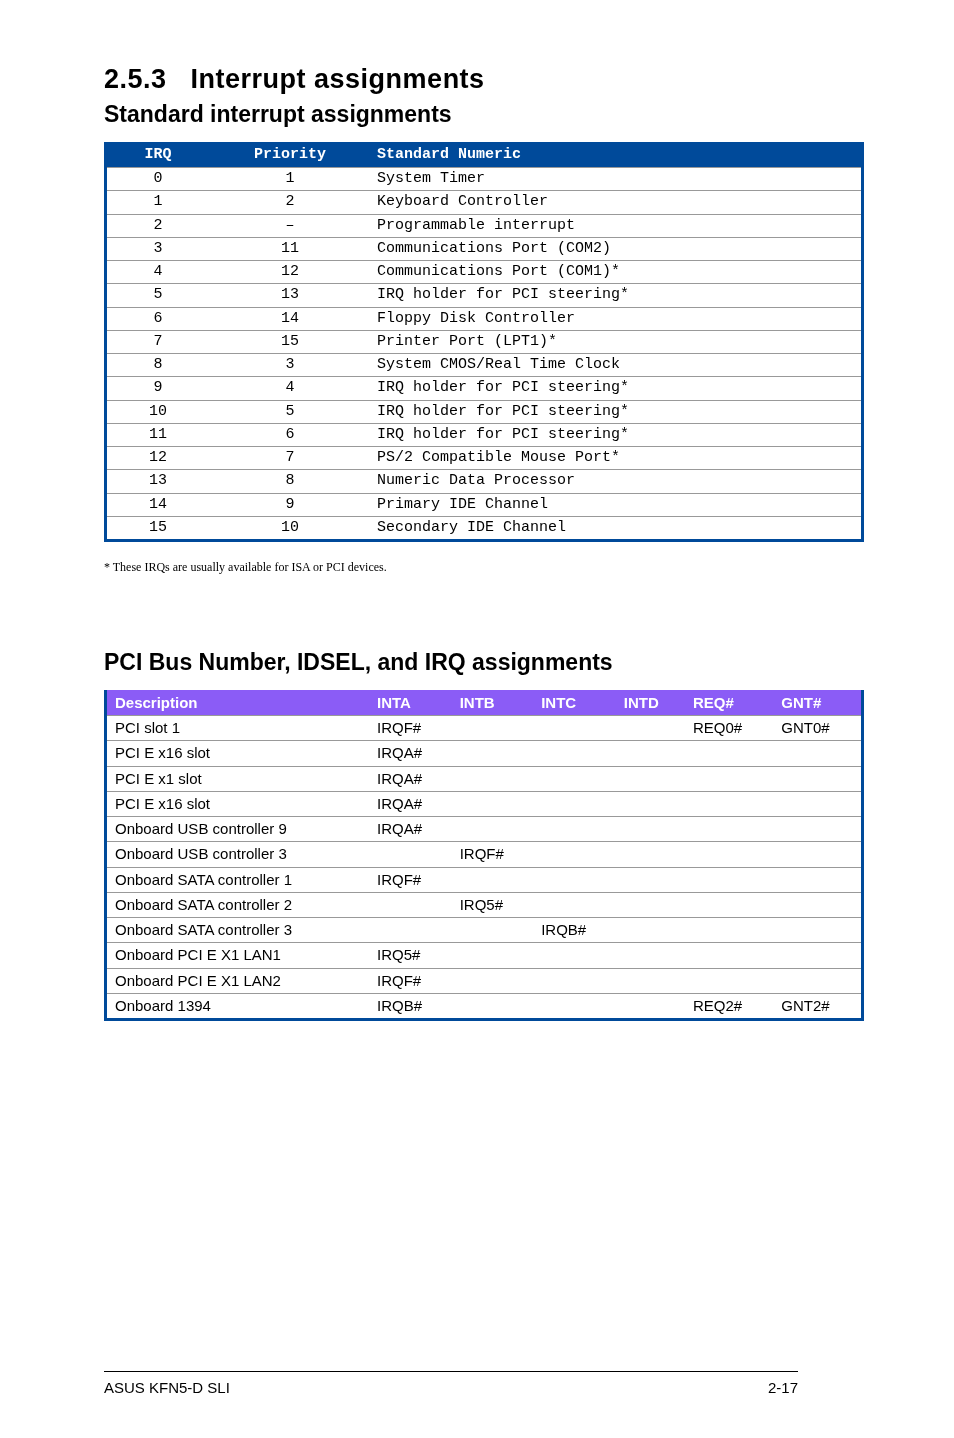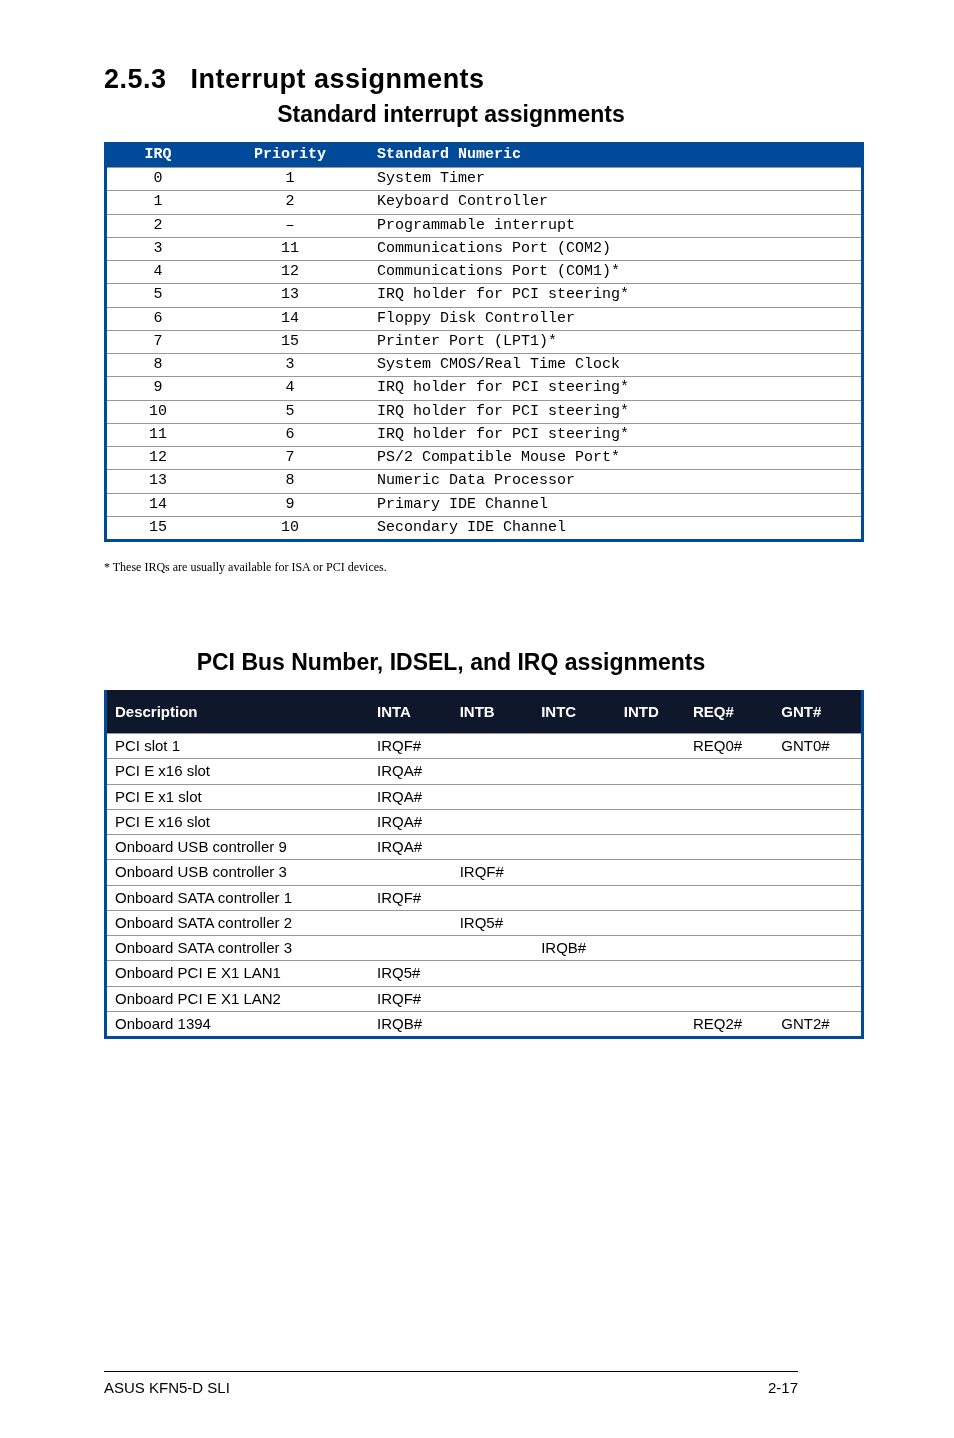--- a/index.html
+++ b/index.html
@@ -20,21 +20,20 @@
     font-weight: bold;
     font-family: "Trebuchet MS", Arial, Helvetica, sans-serif;
     margin: 0 0 6px 0;
     letter-spacing: 0.5px;
   }
   h3.sub {
     font-size: 23px;
     font-weight: bold;
     font-family: "Trebuchet MS", Arial, Helvetica, sans-serif;
     margin: 0 0 14px 0;
-    text-align: center;
   }
   table {
     border-collapse: collapse;
     width: 100%;
     font-size: 15px;
   }
   table.t1 {
     width: 760px;
     margin-bottom: 18px;
     border-left: 3px solid #004a9a;
@@ -70,24 +69,24 @@
     margin-bottom: 74px;
     font-family: Liberation Serif, serif;
   }
   table.t2 {
     width: 760px;
     border-left: 3px solid #004a9a;
     border-right: 3px solid #004a9a;
     border-bottom: 3px solid #004a9a;
   }
   table.t2 th {
-    background: #0f172a;
+    background: #8b5cf6;
     color: #fff;
     font-weight: bold;
-    padding: 13px 8px;
+    padding: 4px 8px;
     text-align: left;
     font-size: 15px;
   }
   table.t2 td {
     padding: 2px 8px;
     border-top: 1px solid #999;
     text-align: left;
     line-height: 1.35;
   }
   table.t2 th:nth-child(5),

